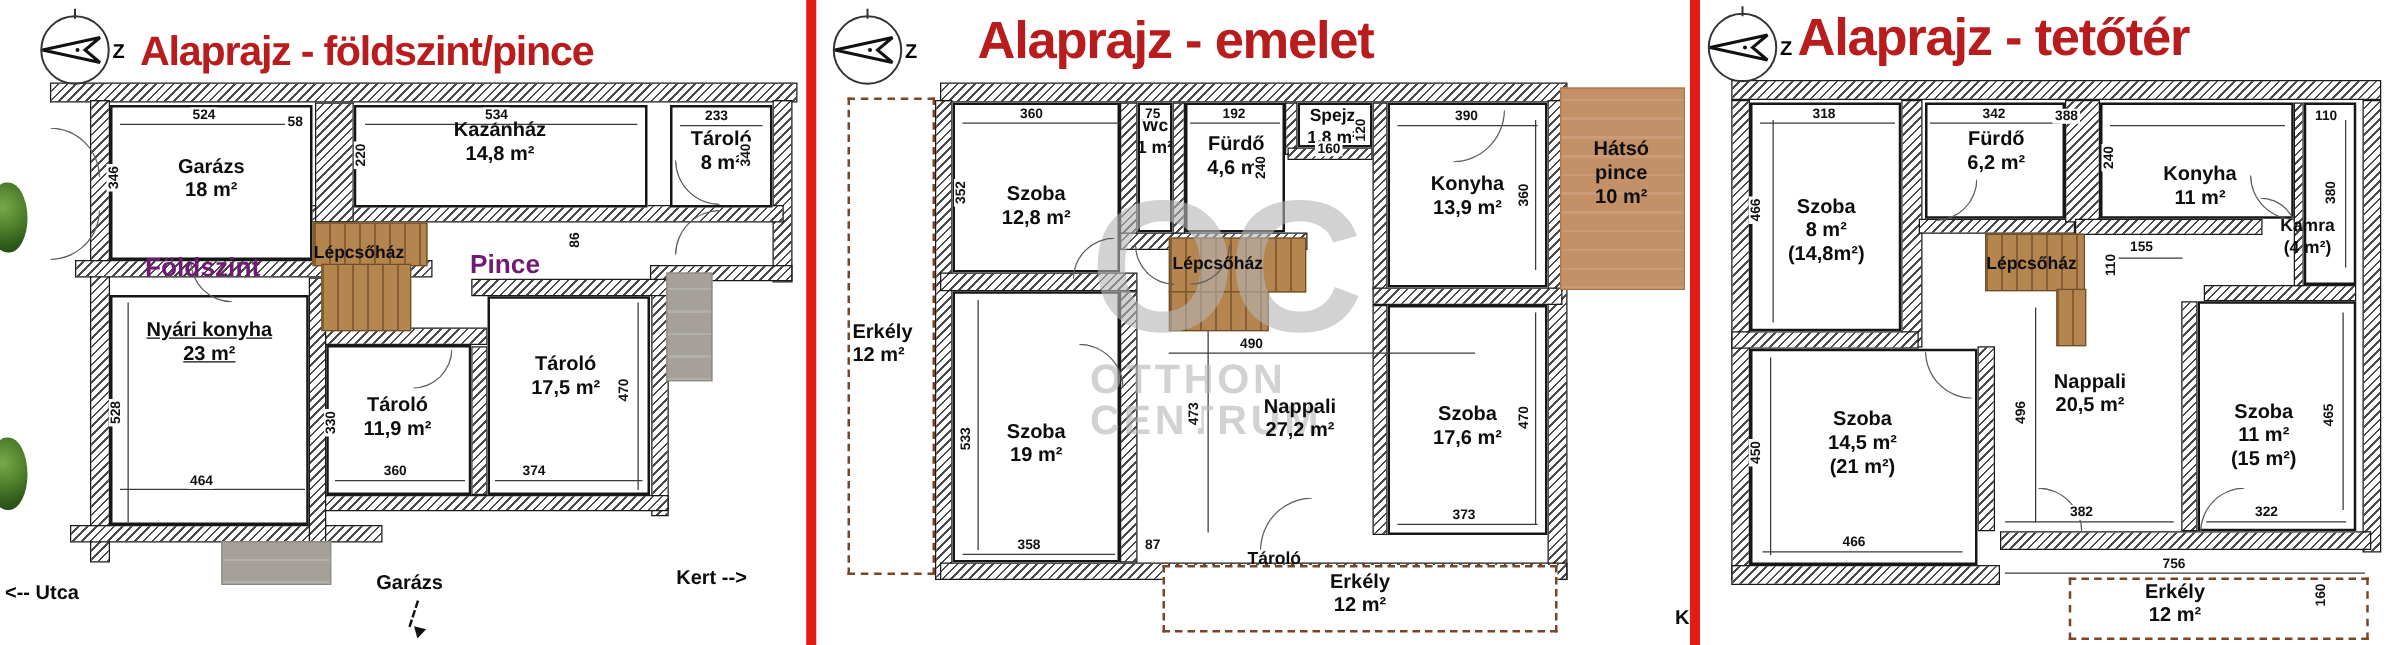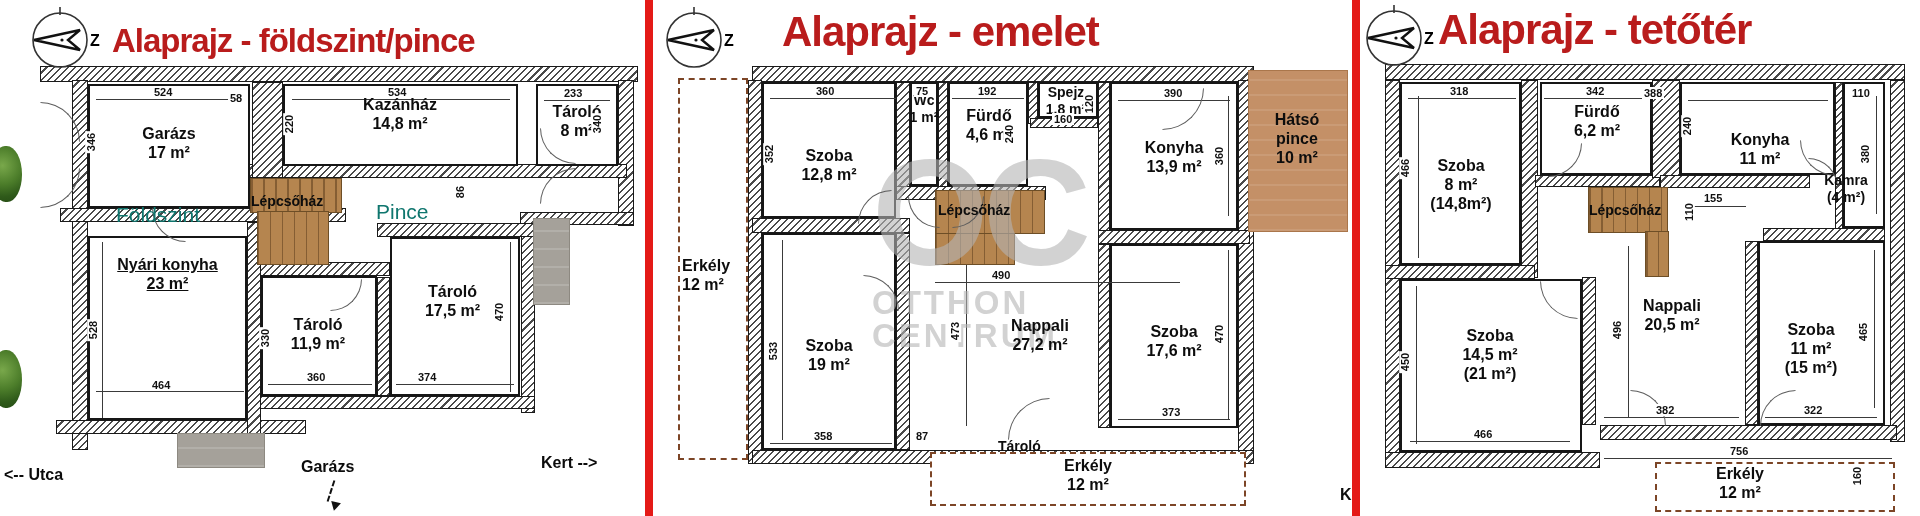--- a/index.html
+++ b/index.html
@@ -16,21 +16,21 @@
   .rlabel span{display:block;}
   .rlabel.small{font-size:14px;}
   
   .dim{position:absolute;font-size:11px;font-weight:700;color:#111;z-index:9;
        background:#fff;padding:0 2px;white-space:nowrap;}
   .dim.v{transform:rotate(-90deg);transform-origin:center;}
   .ln{position:absolute;background:#3a3a3a;z-index:4;}
   
   .ttl{position:absolute;font-weight:700;color:#b91c1c;letter-spacing:-1px;z-index:10;white-space:nowrap;}
   
-  .flabel{position:absolute;font-weight:400;font-size:21px;color:#0f766e;z-index:8;white-space:nowrap;}
+  .flabel{position:absolute;font-weight:700;font-size:21px;color:#701a75;z-index:8;white-space:nowrap;}
   .note{position:absolute;font-weight:700;font-size:16px;color:#0b0b0b;z-index:10;white-space:nowrap;}
   
   .stairs{position:absolute;z-index:5;background:#b5854f;border:1px solid #6d4e26;
           background-image:repeating-linear-gradient(90deg,rgba(60,35,10,.4) 0 1.5px,transparent 1.5px 12px);}
   .terrace{position:absolute;z-index:3;background:#c49067;border:1px solid #aa764b;
            background-image:repeating-linear-gradient(0deg,rgba(255,255,255,.10) 0 2px,transparent 2px 15px);}
   .balcony{position:absolute;z-index:3;background:#fff;border:2px dashed #7c4526;box-sizing:border-box;}
   .stoop{position:absolute;z-index:3;background:#a5a19a;border:1px solid #8d8981;
          background-image:repeating-linear-gradient(0deg,rgba(255,255,255,.15) 0 2px,transparent 2px 18px);}
   .tree{position:absolute;z-index:6;border-radius:46% 54% 52% 48%;
@@ -96,21 +96,21 @@
   <div class="stoop" style="left:533px;top:218px;width:35px;height:85px;"></div>
   <div class="stoop" style="left:177px;top:433px;width:86px;height:33px;"></div>
   <div class="tree" style="left:-8px;top:146px;width:30px;height:56px;"></div>
   <div class="tree" style="left:-8px;top:350px;width:30px;height:58px;"></div>
 
   <div class="flabel" style="left:116px;top:203px;">Földszint</div>
   <div class="flabel" style="left:376px;top:200px;">Pince</div>
 
   <div class="rlabel" style="left:114px;top:124px;width:110px;">
     <span>Garázs</span>
-    <span>17 m²</span>
+    <span>18 m²</span>
   </div>
   <div class="rlabel" style="left:340px;top:95px;width:120px;">
     <span>Kazánház</span>
     <span>14,8 m²</span>
   </div>
   <div class="rlabel" style="left:542px;top:102px;width:70px;">
     <span>Tároló</span>
     <span>8 m²</span>
   </div>
   <div class="rlabel" style="left:100px;top:255px;width:135px;text-decoration:underline;">

